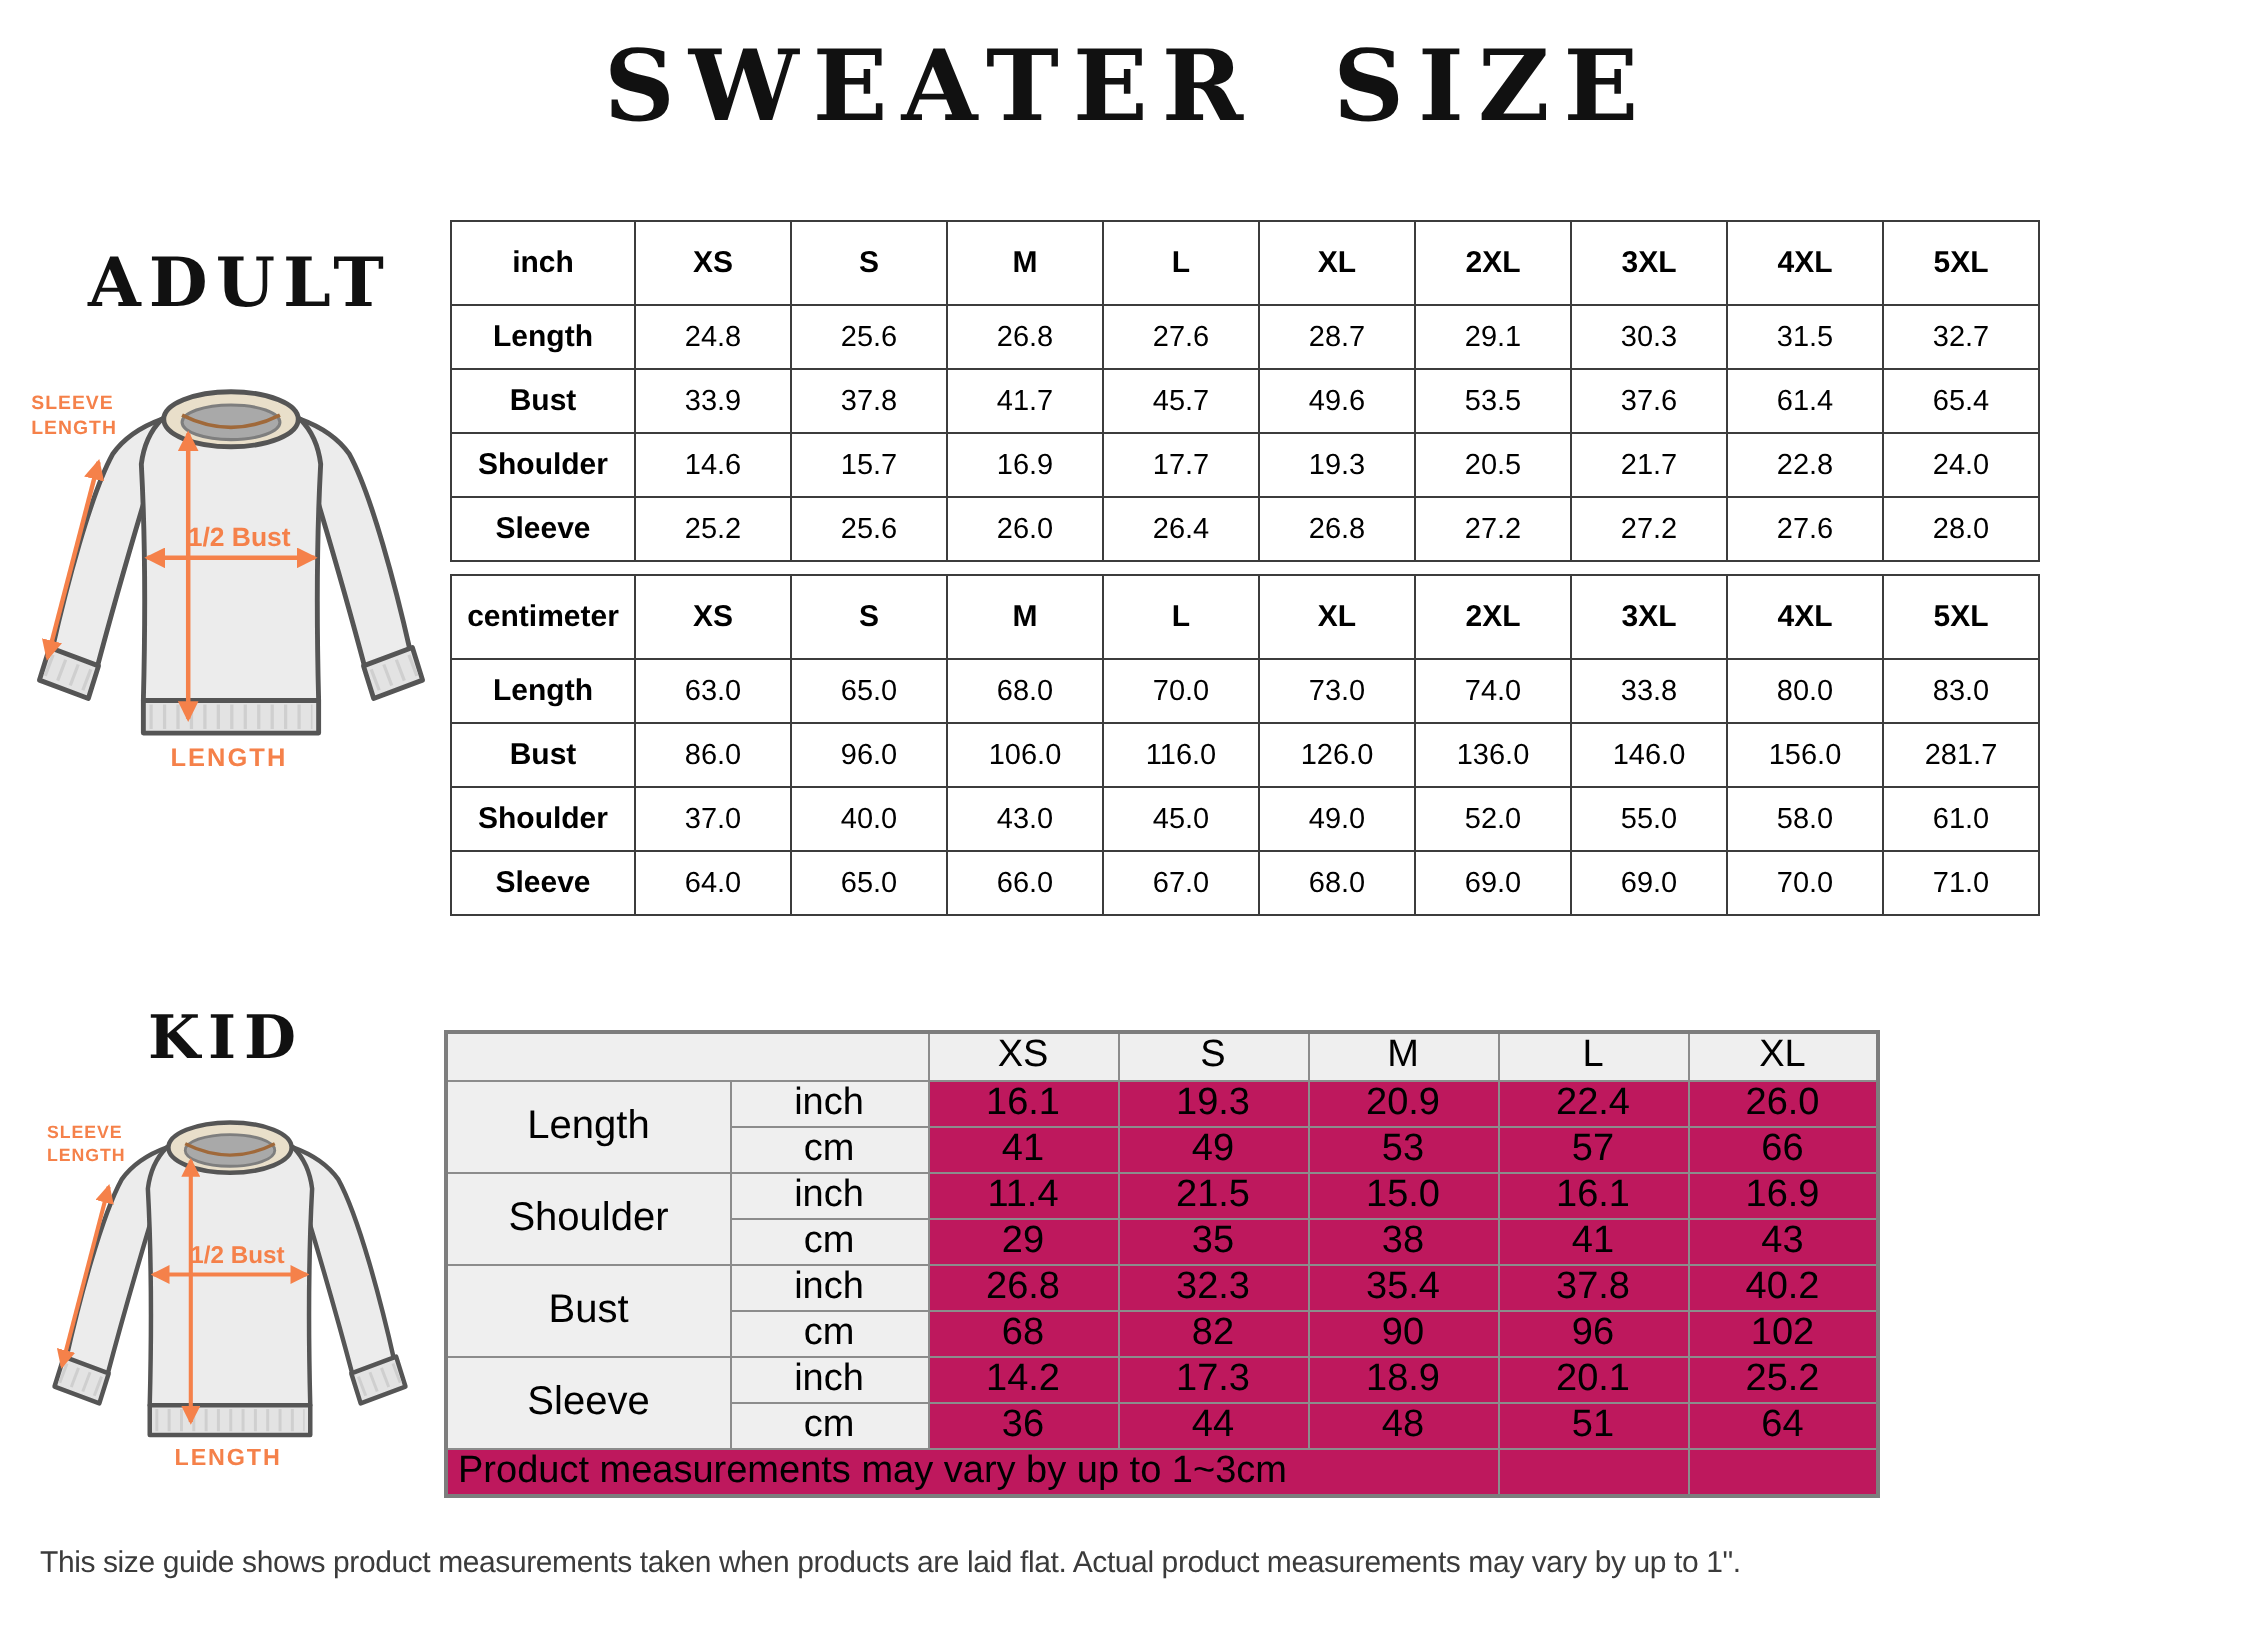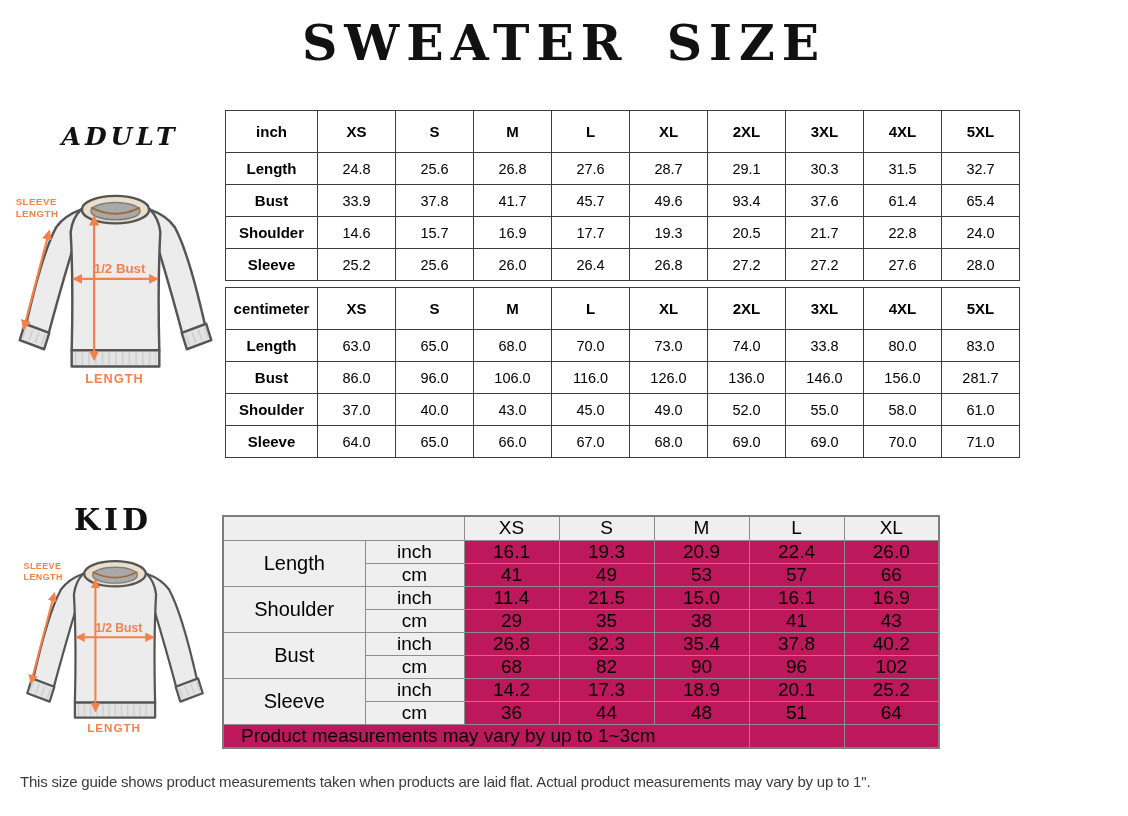--- a/index.html
+++ b/index.html
@@ -22,21 +22,21 @@
     color: #111;
   }
   .section-label {
     position: absolute;
     font-family: "DejaVu Serif", serif;
     font-weight: bold;
     color: #111;
     text-align: center;
     letter-spacing: 4px;
   }
-  .section-label.adult { left: 40px; top: 122px; width: 160px; font-size: 25px; font-style: italic; }
+  .section-label.adult { left: 40px; top: 122px; width: 160px; font-size: 34px; }
   .section-label.kid   { left: 38px; top: 502px; width: 150px; font-size: 30px; }
 
   .sweater { position: absolute; }
   .sweater.adult-sweater { left: 12px;  top: 176px; width: 207px; height: 214px; }
   .sweater.kid-sweater   { left: 20px;  top: 543px; width: 190px; height: 196px; }
 
   table { border-collapse: collapse; table-layout: fixed; background: #fff; }
 
   
   .adult-table { position: absolute; left: 225px; width: 794px; font-size: 15px; }
@@ -62,21 +62,21 @@
     padding: 0;
     font-weight: normal;
     line-height: 22px;
   }
   .kid-table thead tr { height: 24px; }
   .kid-table tbody tr { height: 23px; }
   .kid-table th { background: #efefef; }
   .kid-table td { background: #be185d; }
   .kid-table th.kid-label { font-size: 20px; }
   .kid-table th.kid-unit  { font-size: 19px; }
-  .kid-table td.kid-note  { text-align: left; padding-left: 17px; font-size: 19px; }
+  .kid-table td.kid-note  { text-align: left; padding-left: 5px; font-size: 19px; }
   .kid-table tr.note-row  { height: 21px; }
 
   .footer {
     position: absolute; left: 20px; top: 773px; width: 1100px;
     font-size: 15px;
     color: #3b3b3b;
     letter-spacing: -0.2px;
   }
   .defs-holder { position: absolute; width: 0; height: 0; overflow: hidden; }
 </style>
@@ -167,21 +167,21 @@
           <td>31.5</td>
           <td>32.7</td>
         </tr>
         <tr>
           <th>Bust</th>
           <td>33.9</td>
           <td>37.8</td>
           <td>41.7</td>
           <td>45.7</td>
           <td>49.6</td>
-          <td>93.4</td>
+          <td>53.5</td>
           <td>37.6</td>
           <td>61.4</td>
           <td>65.4</td>
         </tr>
         <tr>
           <th>Shoulder</th>
           <td>14.6</td>
           <td>15.7</td>
           <td>16.9</td>
           <td>17.7</td>

